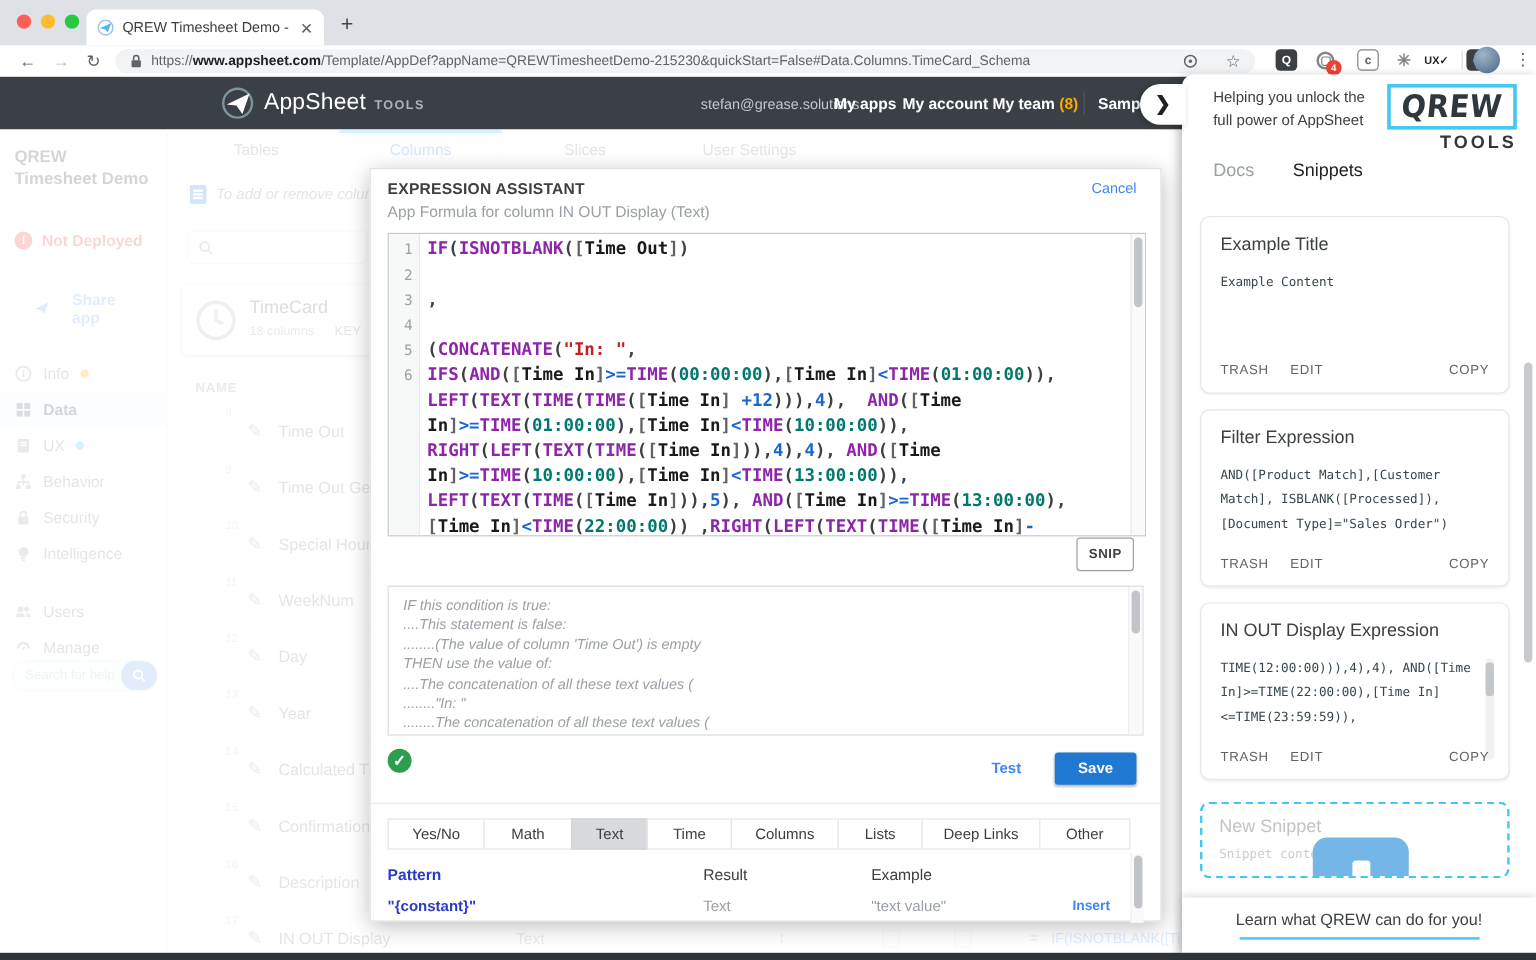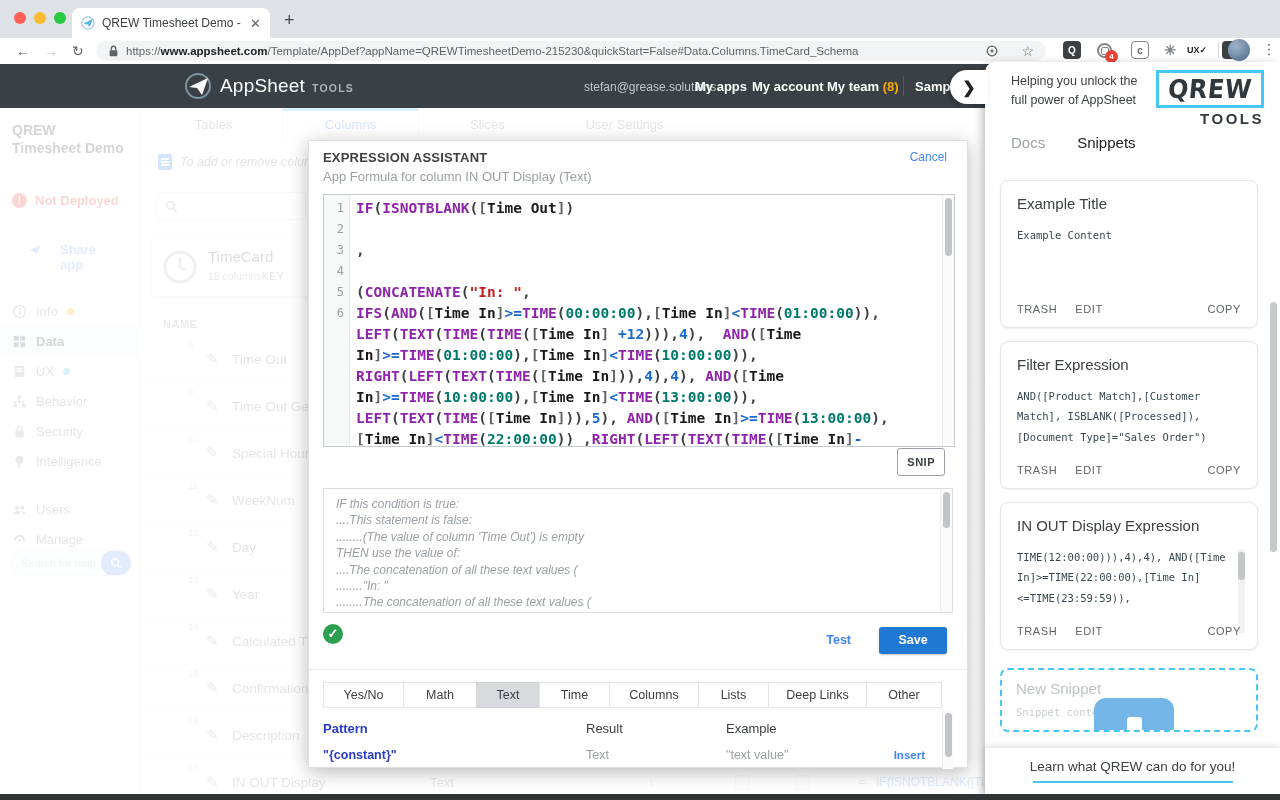--- a/index.html
+++ b/index.html
@@ -38,21 +38,21 @@
 .as-corp{position:absolute;left:312px;top:18px;font-size:10.5px;color:#aeb3b7;letter-spacing:1.2px;font-weight:700}
 .as-email{position:absolute;left:584px;top:16px;font-size:12px;color:#c3c7cb}
 .as-nav{position:absolute;top:15px;font-size:13px;font-weight:700;color:#fff}
 .as-team-count{color:var(--team_orange)}
 .as-sep{position:absolute;left:903px;top:12px;width:1px;height:20px;background:#55595e}
 
 .sidebar{position:absolute;left:0;top:108px;width:140px;height:686px;background:#fff;border-right:1px solid #ececec}
 .sb-title{padding:13px 12px 4px;font-size:14px;font-weight:700;color:#3c4043;line-height:1.3}
 .sb-status{display:flex;align-items:center;gap:8px;padding:10px 12px;margin-top:22px;color:var(--error_red);font-size:13px;font-weight:700}
 .alert-ico{width:15px;height:15px;border-radius:50%;background:var(--error_red);color:#fff;font-size:10px;font-weight:700;text-align:center;line-height:15px;flex:0 0 15px}
-.sb-share{display:flex;align-items:flex-start;gap:19px;padding:10px 28px;margin-top:14px;color:#7baaf7;font-size:13px;font-weight:700}
+.sb-share{display:flex;align-items:center;gap:19px;padding:10px 28px;margin-top:14px;color:#7baaf7;font-size:13px;font-weight:700}
 .sb-share svg{width:16px;height:16px;color:#7baaf7}
 #sidebar-items{margin-top:14px}
 .sb-item{display:flex;align-items:center;gap:9px;height:30px;padding:0 12px;font-size:13px;color:#80868b}
 .sb-item.gap{margin-top:18px}
 .sb-item.active{background:#eef3fc;color:#3c4043;font-weight:700}
 .sb-ico{width:15px;height:15px;flex:0 0 15px;color:#9aa0a6;display:flex}
 .sb-ico svg{width:15px;height:15px}
 .sb-item.active .sb-ico{color:#5f6368}
 .sb-dot{width:7px;height:7px;border-radius:50%}
 .sb-search{position:absolute;left:10px;top:442px;width:122px;height:26px;background:#f6f8f9;border:1px solid #e8eaed;border-radius:13px;display:flex;align-items:center;overflow:hidden}
@@ -68,21 +68,21 @@
 .info-row{position:absolute;left:18px;top:46px;display:flex;align-items:center;gap:8px;width:150px;overflow:hidden}
 .doc-ico{width:14px;height:16px;background:#4285f4;border-radius:2px;position:relative;flex:0 0 14px}
 .doc-ico:after{content:"";position:absolute;left:3px;top:4px;width:8px;height:1.6px;background:#fff;box-shadow:0 3px 0 #fff,0 6px 0 #fff}
 .info-text{font-size:12.5px;font-style:italic;color:#80868b;white-space:nowrap}
 .bg-search{position:absolute;left:16px;top:84px;width:150px;height:28px;border:1px solid #dfe1e5;border-radius:4px;display:flex;align-items:center;padding:0 8px;color:#9aa0a6}
 .bg-search svg{width:13px;height:13px}
 .tc-card{position:absolute;left:12px;top:130px;width:160px;height:58px;background:#fff;border-radius:4px;box-shadow:0 1px 4px rgba(0,0,0,.2)}
 .tc-clock{position:absolute;left:10px;top:11px;width:36px;height:36px}
 .tc-title{position:absolute;left:56px;top:10px;font-size:15px;color:#5f6368;font-weight:500}
 .tc-meta{position:absolute;left:56px;top:32px;font-size:10.5px;color:#9aa0a6}
-.tc-key{font-weight:400;letter-spacing:.5px;margin-left:0;color:#80868b}
+.tc-key{font-weight:400;letter-spacing:.5px;margin-left:17px;color:#80868b}
 .name-hdr{position:absolute;left:23px;top:210px;font-size:11px;letter-spacing:.6px;color:#9aa0a6;font-weight:700}
 #col-rows{position:absolute;left:0;top:228px;width:845px}
 .crow{position:relative;height:47px;border-bottom:1px solid #f5f5f5}
 .crow-num{position:absolute;left:48px;top:3px;font-size:9.5px;color:#c5c9cc}
 .crow .pencil{position:absolute;left:66px;top:14px;font-size:15px;color:#9aa0a6}
 .crow-name{position:absolute;left:92px;top:16px;font-size:13.5px;color:#80868b}
 .crow-type{position:absolute;left:290px;top:16px;font-size:13px;color:#9aa0a6}
 .crow-sort{position:absolute;left:508px;top:15px;font-size:13px;color:#b9bdc1}
 .crow-cb{position:absolute;top:16px;width:15px;height:15px;border:1px solid #dfe1e5;background:#fafafa;border-radius:2px}
 .crow-eq{position:absolute;left:718px;top:15px;font-size:13px;color:#b0b4b8}

